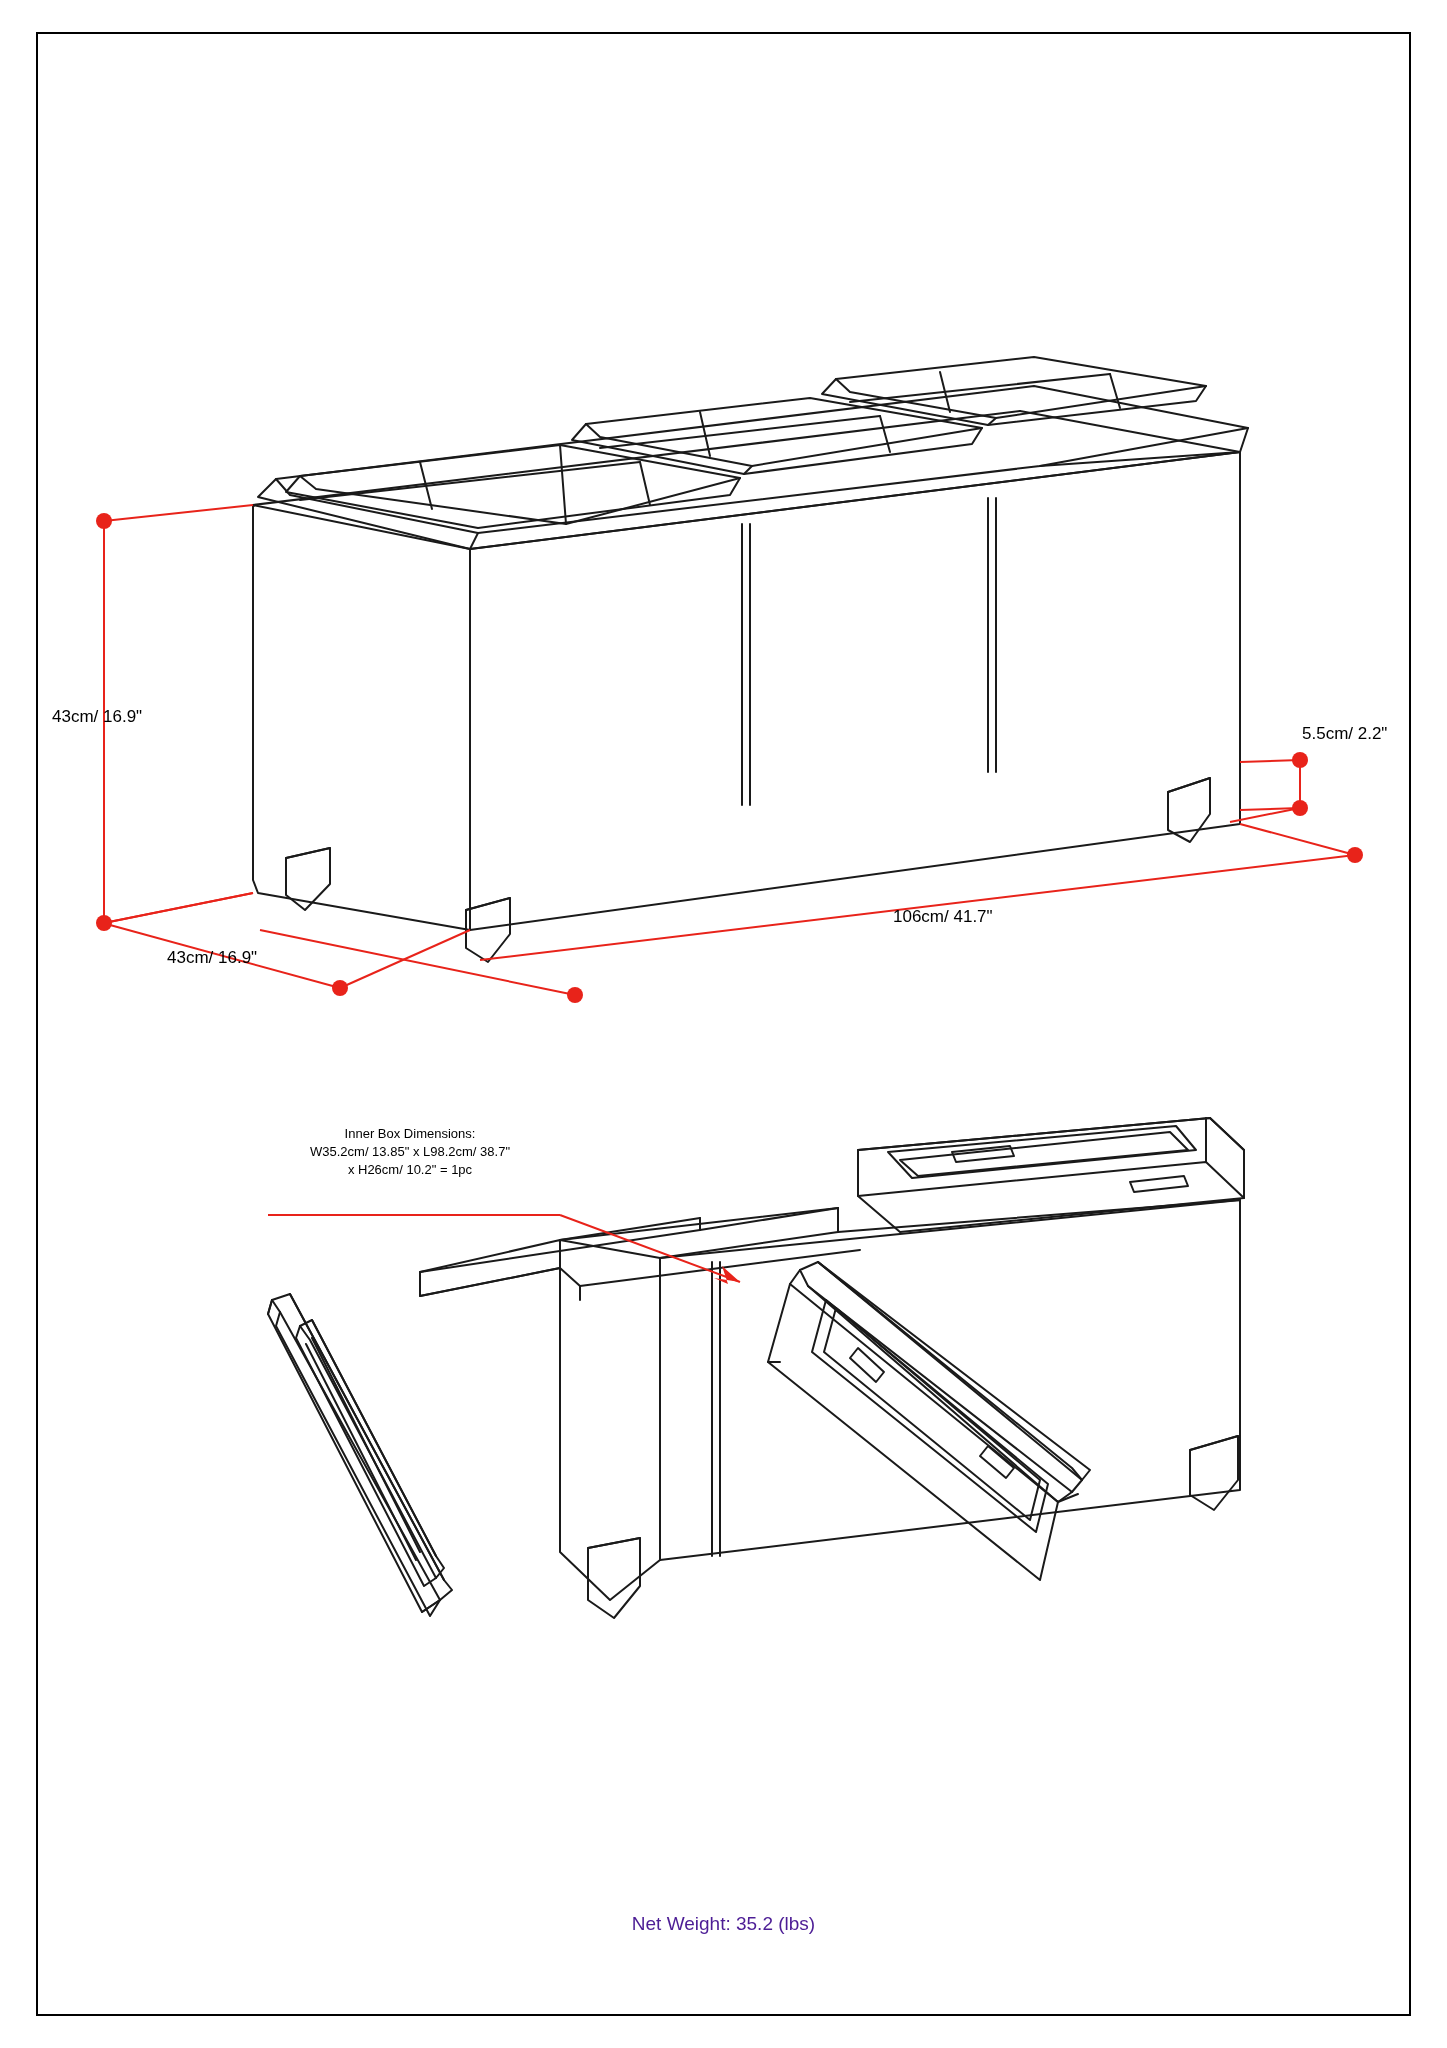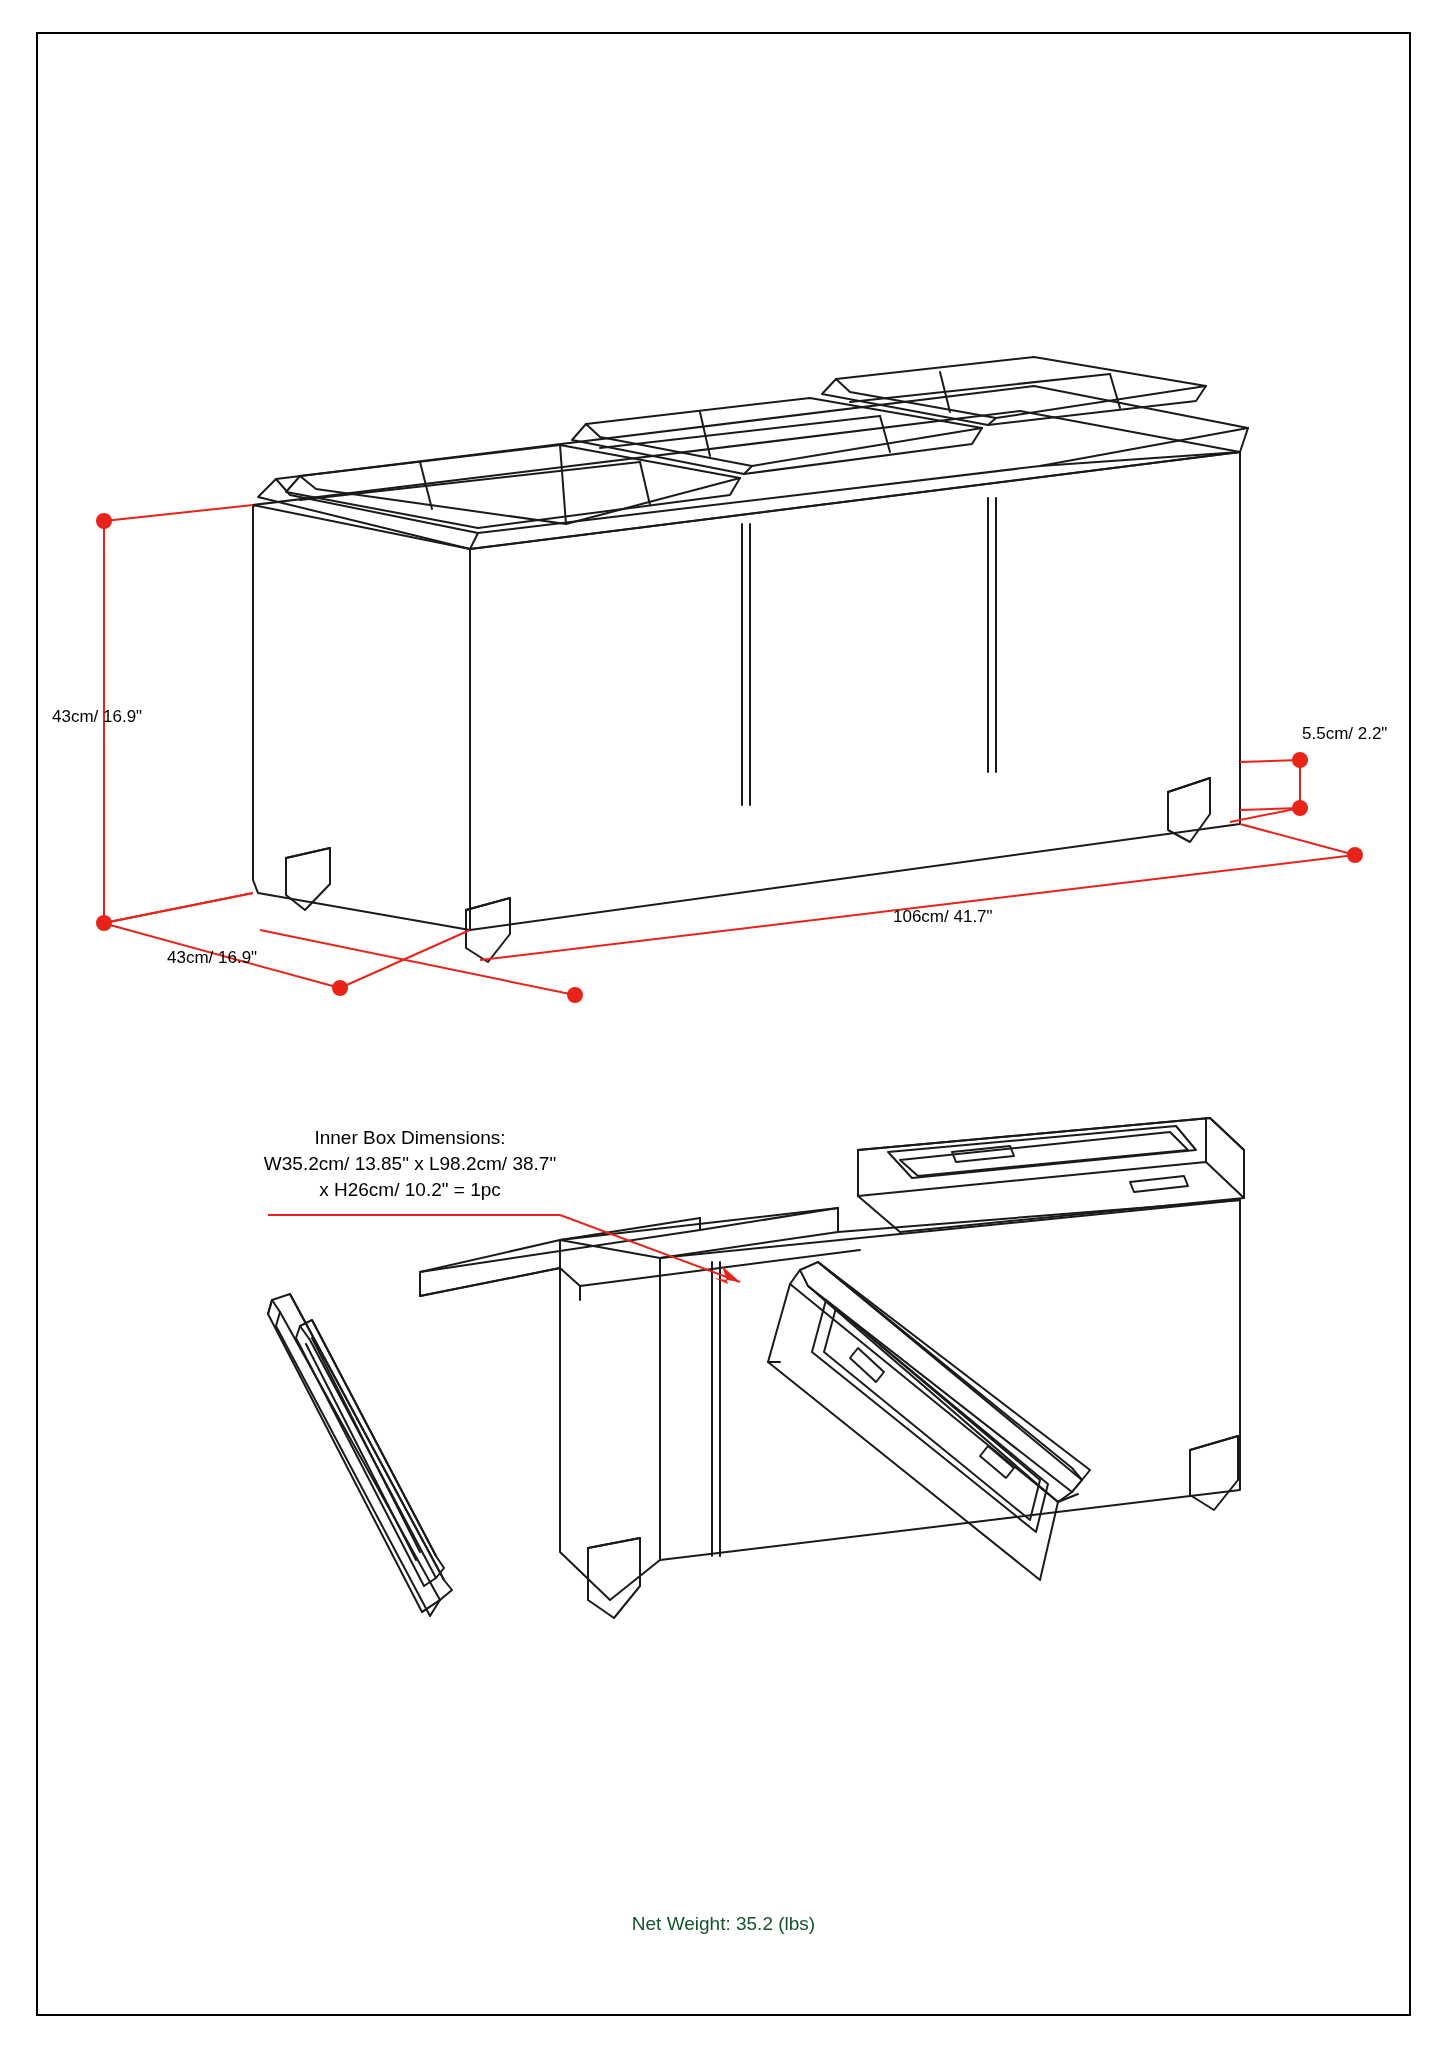--- a/index.html
+++ b/index.html
@@ -35,30 +35,30 @@
     pointer-events: none;
   }
   .dimlabel {
     position: absolute;
     font-size: 17px;
     color: #000000;
     white-space: nowrap;
   }
   .innerbox {
     position: absolute;
-    font-size: 19px;
+    font-size: 13px;
     color: #000000;
     line-height: 1.38;
     text-align: center;
     white-space: nowrap;
   }
   .netweight {
     position: absolute;
     font-size: 19px;
-    color: #14532d;
+    color: #4c1d95;
     white-space: nowrap;
     text-align: center;
     width: 100%;
     left: 0;
   }
 </style>
 </head>
 <body>
 
 <div id="page">

